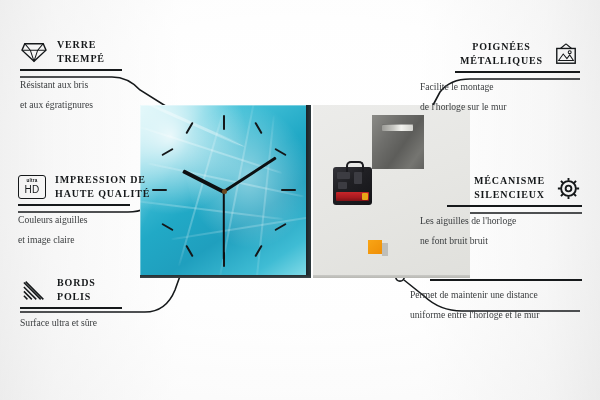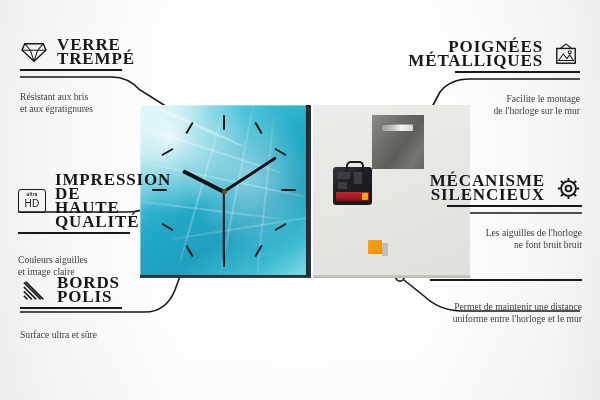--- a/index.html
+++ b/index.html
@@ -97,32 +97,32 @@
     background:linear-gradient(140deg,#f9a516 0%,#ef8f06 100%);
   }
   .foam-sh{position:absolute;left:69px;top:138px;width:6px;height:13px;
     background:rgba(120,120,115,.35);}
 
   
   svg.lines{position:absolute;left:0;top:0;width:600px;height:400px;}
   .cal{position:absolute;}
   .cal .row{display:flex;align-items:center;gap:9px;}
   .cal .title{
-    font-weight:bold;font-size:17px;letter-spacing:.85px;color:#15181a;
+    font-weight:bold;font-size:10px;letter-spacing:.85px;color:#15181a;
     line-height:14px;text-transform:uppercase;white-space:pre-line;
   }
   .cal .rule{height:1.6px;background:#16191b;margin-top:3px;}
   .cal .sub{
-    font-size:9.6px;color:#3a3d3f;line-height:12px;margin-top:20px;white-space:pre-line;
+    font-size:9.6px;color:#3a3d3f;line-height:20px;margin-top:4px;white-space:pre-line;
   }
   .cal.left .title{text-align:left;}
   .cal.left .sub{text-align:left;}
   .cal.right .row{justify-content:flex-end;}
-  .cal.right .title{text-align:right;}
-  .cal.right .sub{text-align:right;}
+  .cal.right .title{text-align:center;}
+  .cal.right .sub{text-align:left;}
   .ico{width:28px;height:26px;flex:0 0 28px;display:flex;align-items:center;justify-content:center;}
   .hd-badge{
     width:26px;height:22px;border:1.4px solid #15181a;border-radius:3px;
     display:flex;flex-direction:column;align-items:center;justify-content:center;
     font-family:"Liberation Sans",sans-serif;line-height:1;
   }
   .hd-badge .u{font-size:4.6px;font-weight:bold;letter-spacing:.2px;color:#15181a;}
   .hd-badge .h{font-size:10px;font-weight:normal;letter-spacing:.3px;color:#15181a;margin-top:1px;}
 </style>
 </head>

